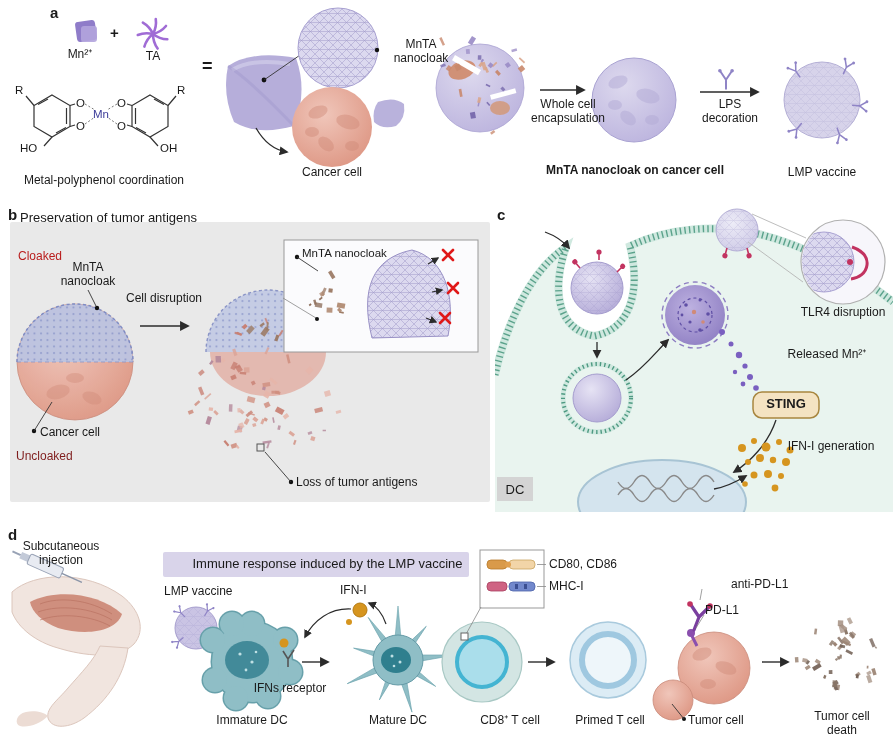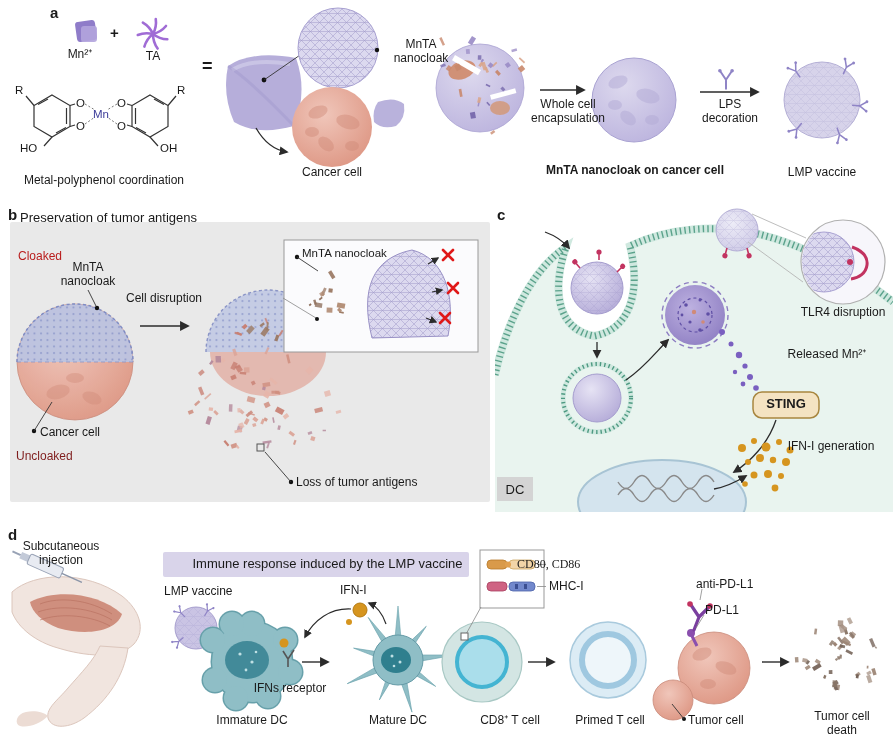--- a/index.html
+++ b/index.html
@@ -654,21 +654,21 @@
 
 <div class="lbl panel" style="left:8px;top:526px;">d</div>
 <div class="lbl c" style="left:12px;top:540px;width:98px;text-align:center;">Subcutaneous injection</div>
 <div class="lbl c t13 nw" style="left:163px;top:557px;width:297px;margin-left:16px;">Immune response induced by the LMP vaccine</div>
 <div class="lbl nw" style="left:164px;top:585px;">LMP vaccine</div>
 <div class="lbl nw" style="left:340px;top:584px;">IFN-I</div>
 <div class="lbl c" style="left:252px;top:682px;width:76px;">IFNs receptor</div>
 <div class="lbl c" style="left:206px;top:714px;width:92px;">Immature DC</div>
 <div class="lbl c" style="left:352px;top:714px;width:92px;">Mature DC</div>
 <div class="lbl c nw" style="left:468px;top:714px;width:84px;">CD8⁺ T cell</div>
-<div class="lbl nw" style="left:517px;top:558px;font-family:Liberation Serif, serif;">CD80, CD86</div>
+<div class="lbl nw" style="left:549px;top:558px;">CD80, CD86</div>
 <div class="lbl nw" style="left:549px;top:580px;">MHC-I</div>
-<div class="lbl nw" style="left:696px;top:578px;text-align:right;">anti-PD-L1</div>
+<div class="lbl nw" style="left:731px;top:578px;text-align:right;">anti-PD-L1</div>
 <div class="lbl nw" style="left:705px;top:604px;">PD-L1</div>
 <div class="lbl c nw" style="left:566px;top:714px;width:88px;">Primed T cell</div>
 <div class="lbl nw" style="left:688px;top:714px;">Tumor cell</div>
 <div class="lbl c" style="left:800px;top:710px;width:84px;">Tumor cell death</div>
 
 </div>
 
 </body></html>

